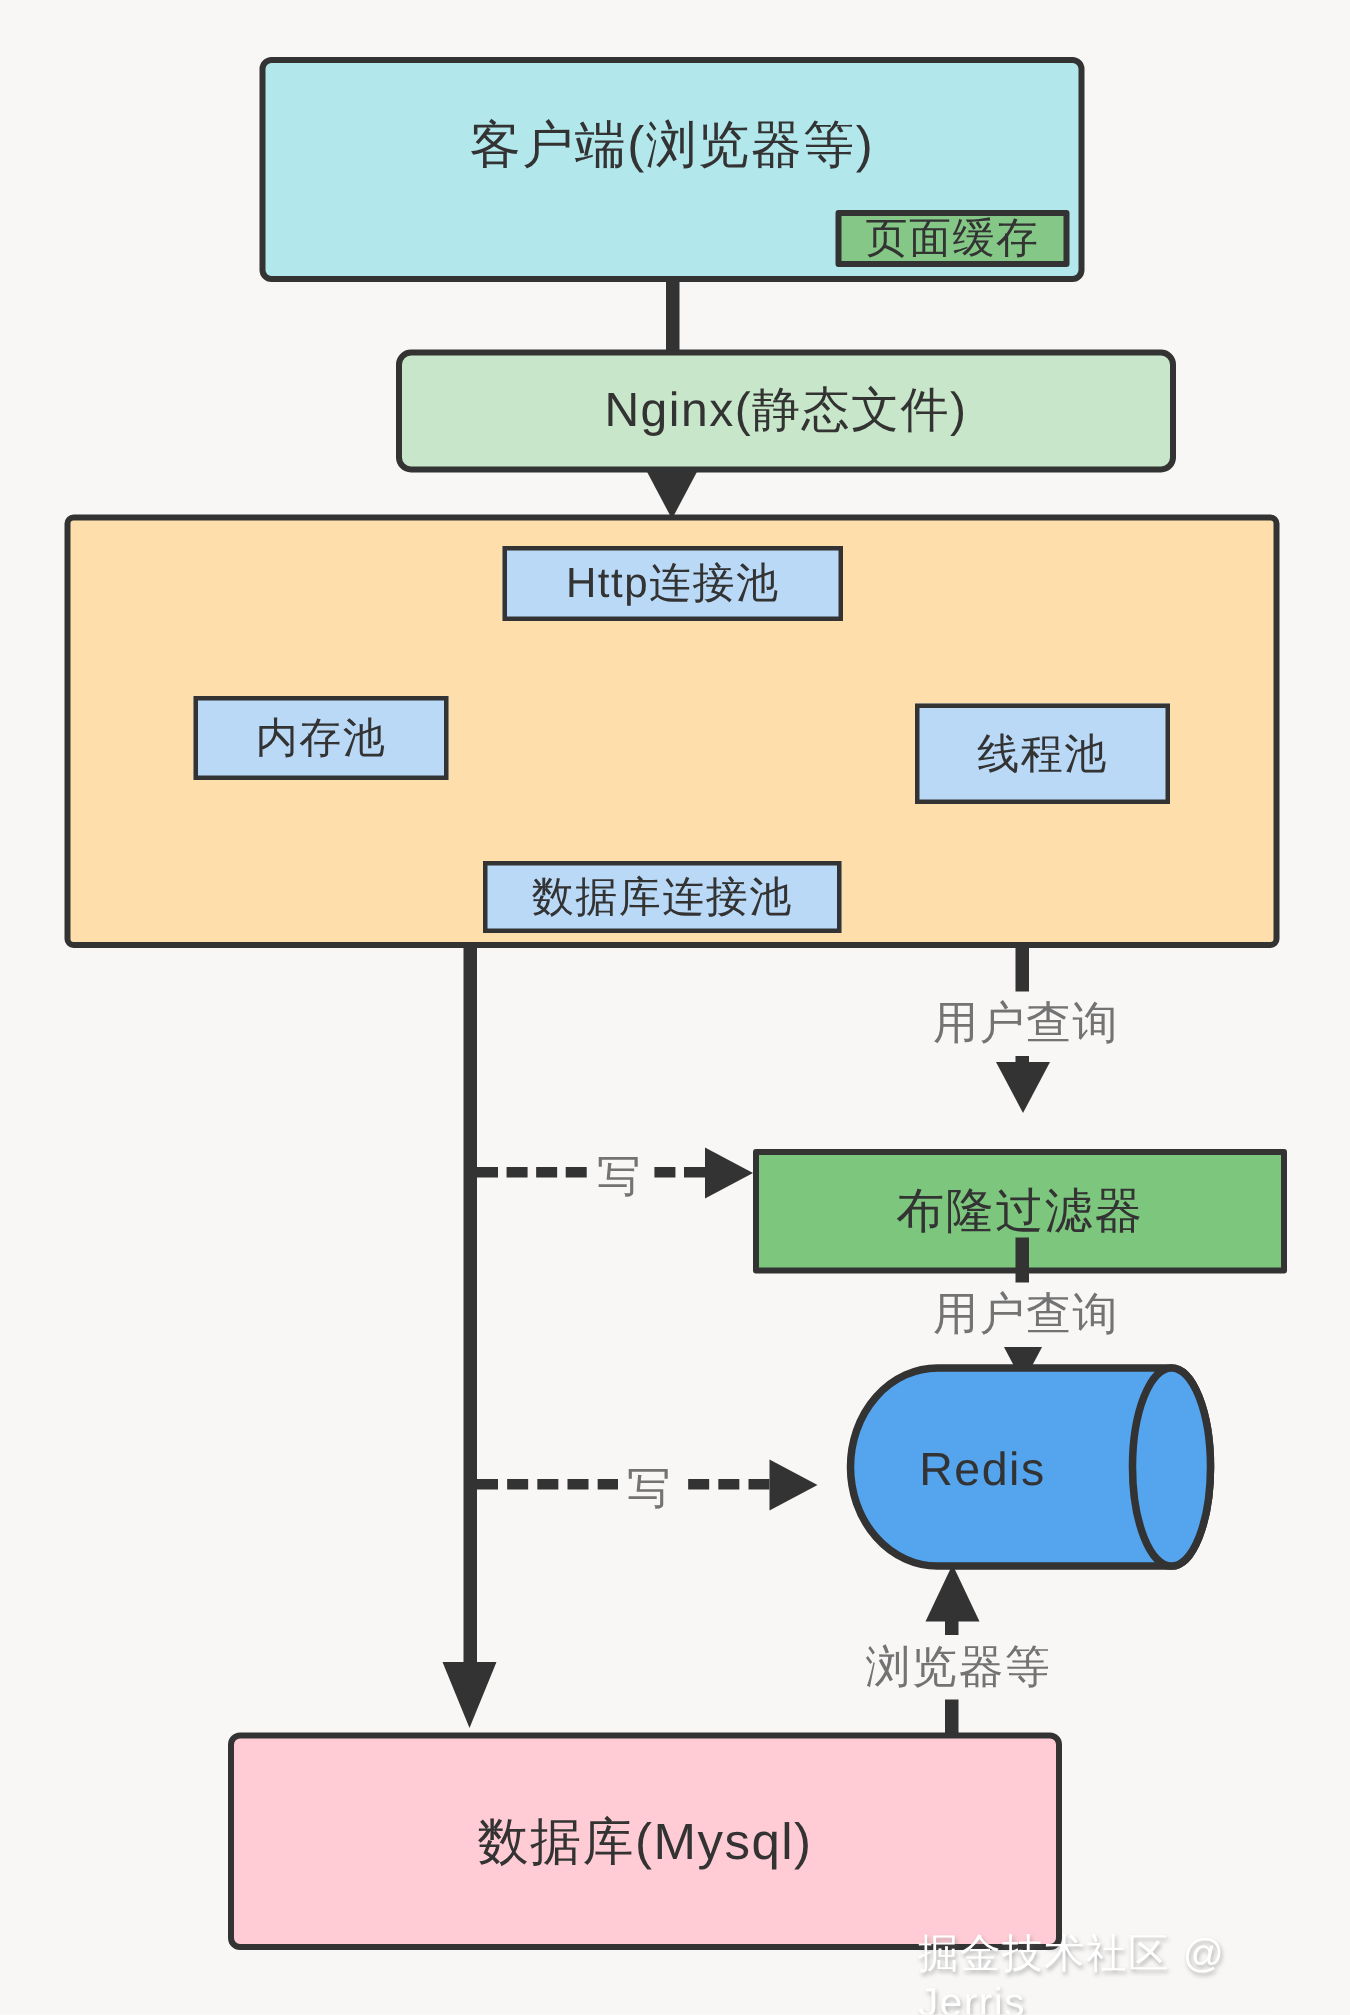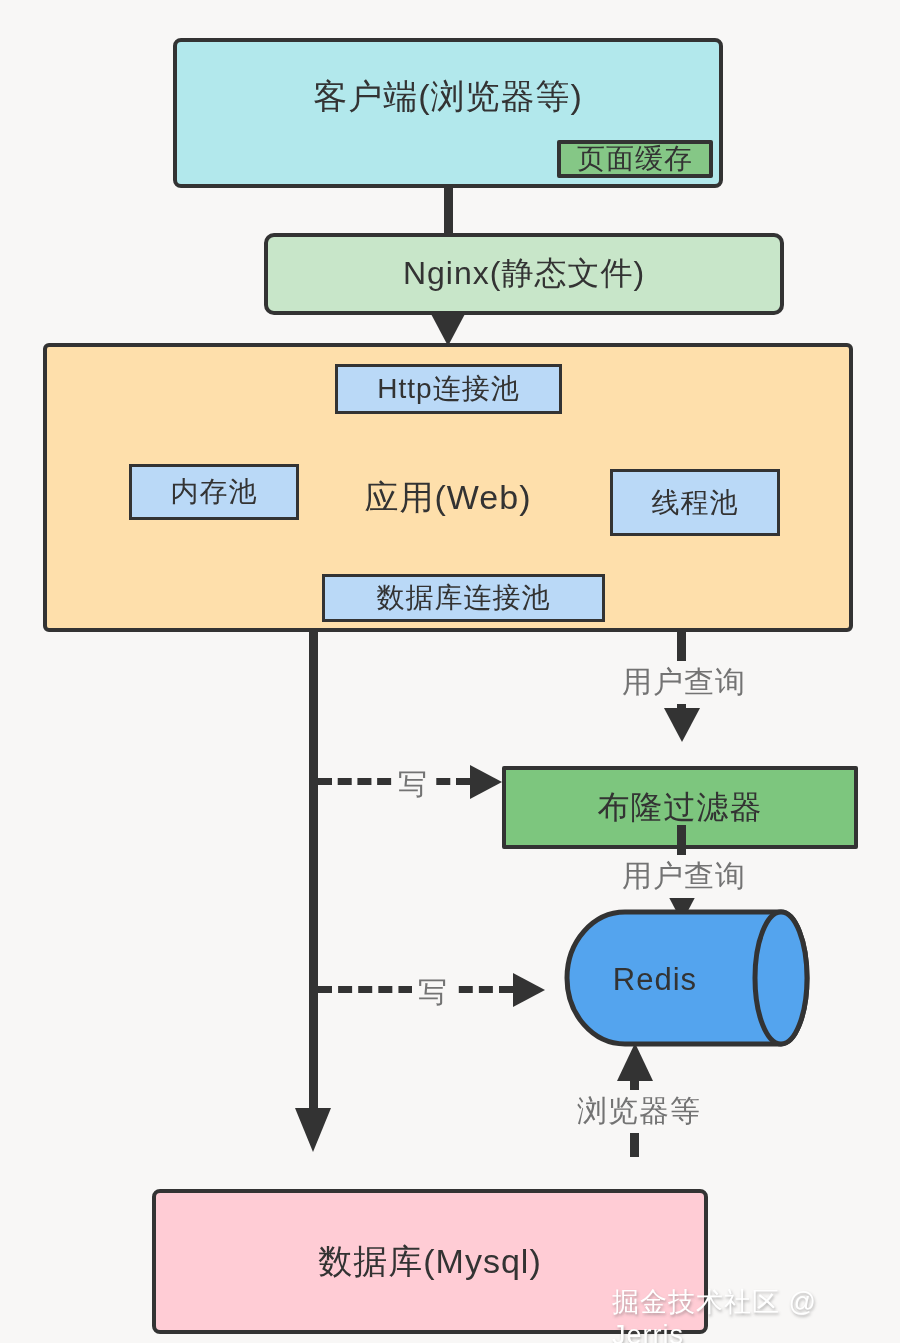--- a/index.html
+++ b/index.html
@@ -54,25 +54,24 @@
 
   <div class="tri tri-down" style="left:430px;top:312px;"></div>
 
   <div class="box" style="left:43px;top:343px;width:810px;height:289px;background:#fedfab;border-radius:6px;">
     <div class="box pool" style="left:288px;top:17px;width:227px;height:50px;">
       <span>Http连接池</span>
     </div>
     <div class="box pool" style="left:50px;top:117px;width:170px;height:56px;margin-left:32px;">
       <span>内存池</span>
     </div>
-    <div style="position:absolute;left:0;right:0;top:128px;text-align:center;font-size:34px;letter-spacing:1px;">应用(Web)</div>
     <div class="box pool" style="left:563px;top:122px;width:170px;height:67px;">
       <span>线程池</span>
     </div>
-    <div class="box pool" style="left:275px;top:227px;width:283px;height:48px;text-align:center;">
+    <div class="box pool" style="left:275px;top:227px;width:239px;height:48px;text-align:center;">
       <span>数据库连接池</span>
     </div>
   </div>
 
   <div class="vline" style="left:309px;top:630px;height:480px;"></div>
   <div class="tri tri-down-big" style="left:295px;top:1108px;"></div>
 
   <div class="vline" style="left:677px;top:630px;height:34px;"></div>
   <div class="edge-label" style="left:608px;top:661px;width:140px;">用户查询</div>
   <div class="vline" style="left:677px;top:696px;height:14px;"></div>
@@ -97,19 +96,19 @@
   <svg style="position:absolute;left:533px;top:903px;z-index:2;" width="285" height="150" viewBox="0 0 285 150">
     <path d="M 92,9 H 248 A 26,66 0 0 1 248,141 H 92 A 58,66 0 0 1 92,9 Z" fill="#54a4ee" stroke="#333333" stroke-width="5" stroke-linejoin="round"></path>
     <ellipse cx="248" cy="75" rx="26" ry="66" fill="#54a4ee" stroke="#333333" stroke-width="5"></ellipse>
     <text x="122" y="87" text-anchor="middle" font-size="31" fill="#333333" letter-spacing="1">Redis</text>
   </svg>
 
   <div class="tri tri-up" style="left:617px;top:1043px;"></div>
   <div class="vline" style="left:630px;top:1078px;height:79px;"></div>
   <div class="edge-label" style="left:563px;top:1090px;width:140px;">浏览器等</div>
 
-  <div class="box" style="left:152px;top:1155px;width:556px;height:145px;background:#ffccd5;border-radius:8px;font-size:34px;z-index:3;margin-top:34px;">
+  <div class="box" style="left:152px;top:1155px;width:556px;height:145px;background:#ffccd5;border-radius:8px;font-size:34px;z-index:3;">
     <span>数据库(Mysql)</span>
   </div>
 
   <div class="watermark">掘金技术社区 @ Jerris</div>
 
 </div>
 
 </body></html>

